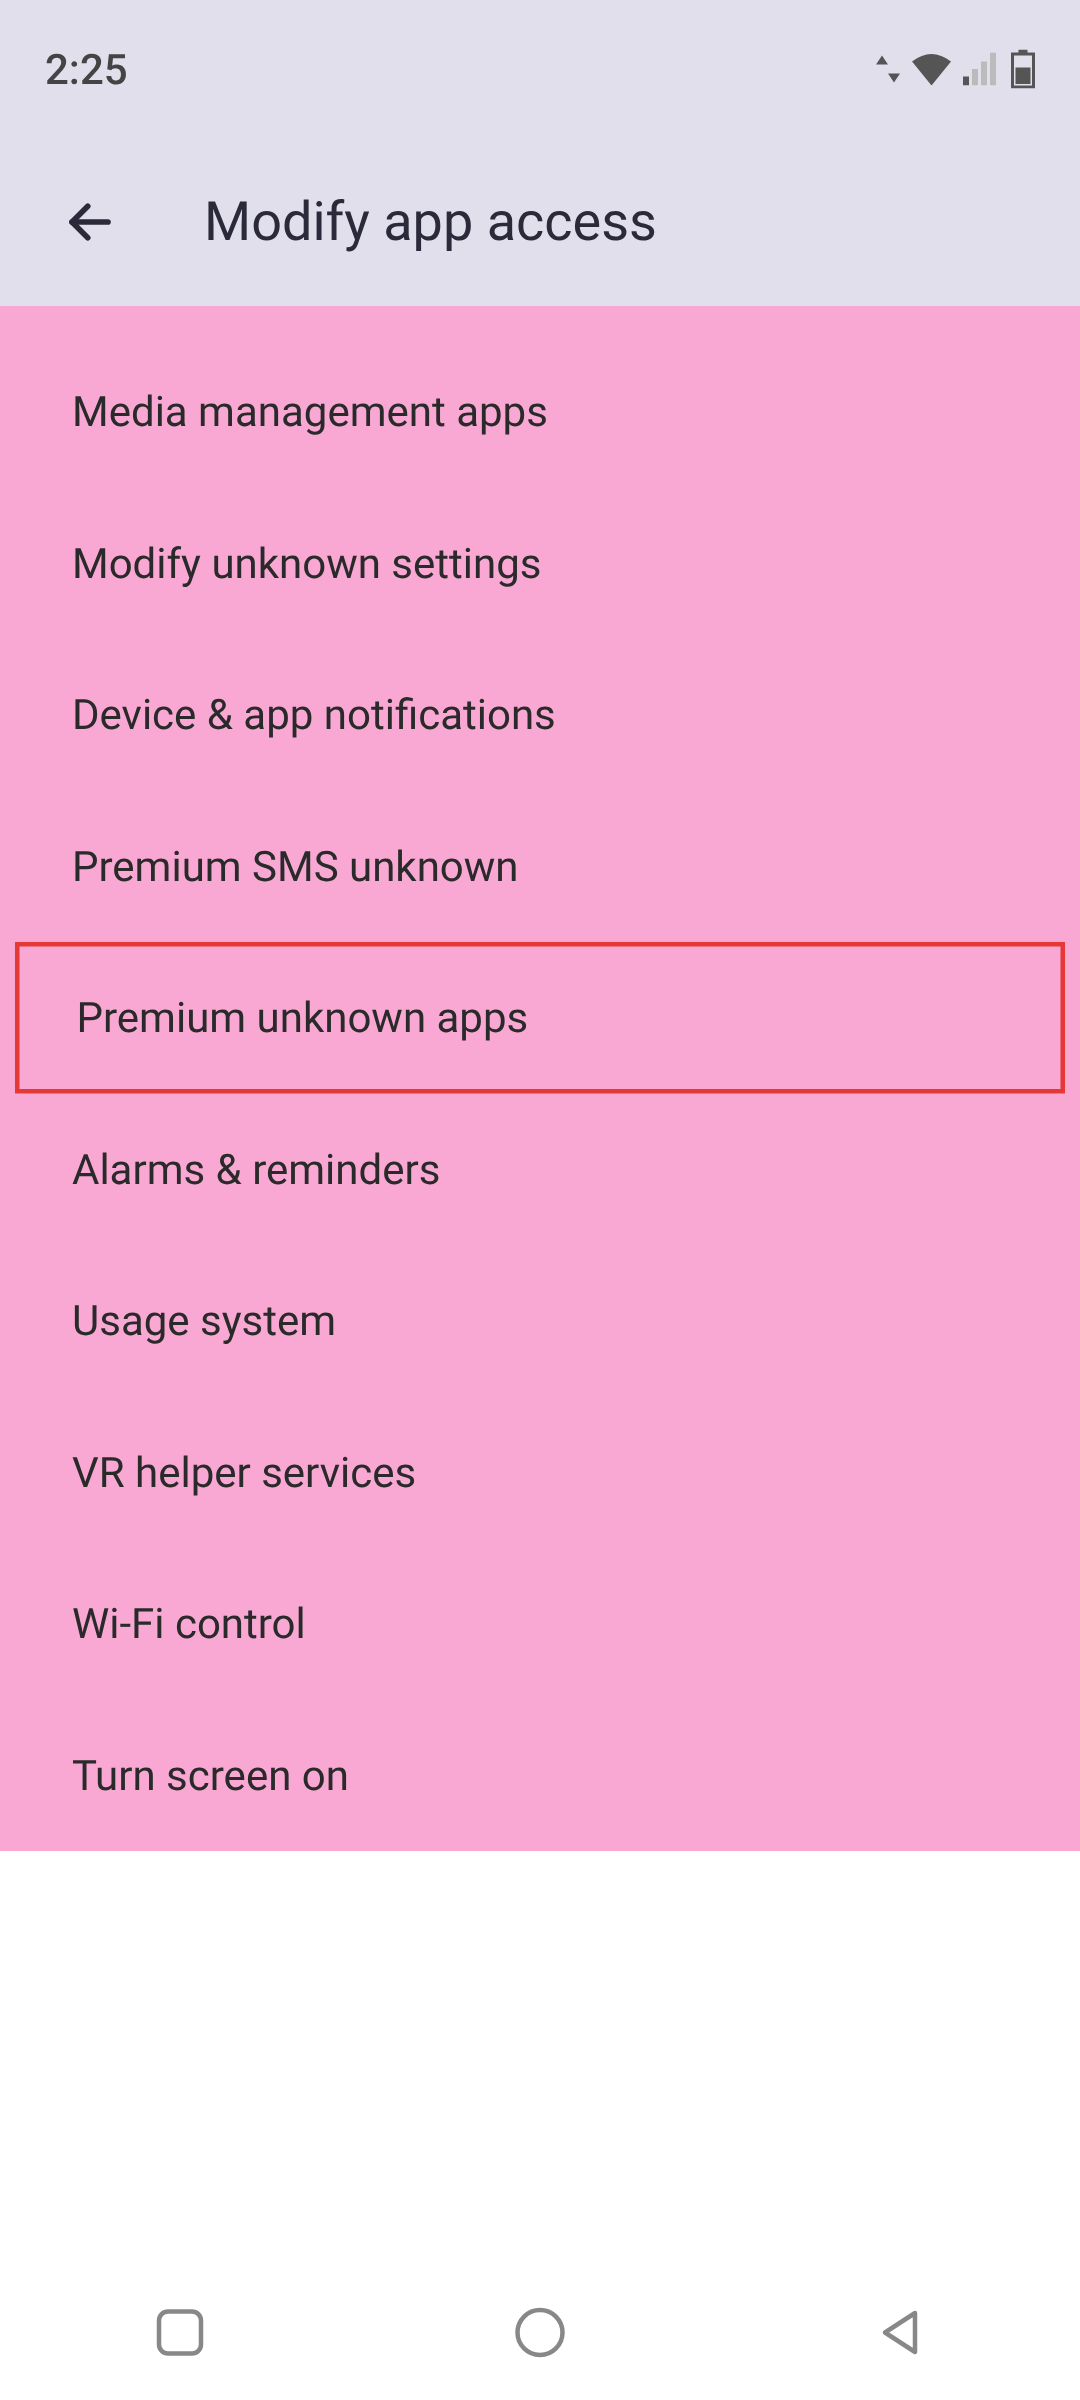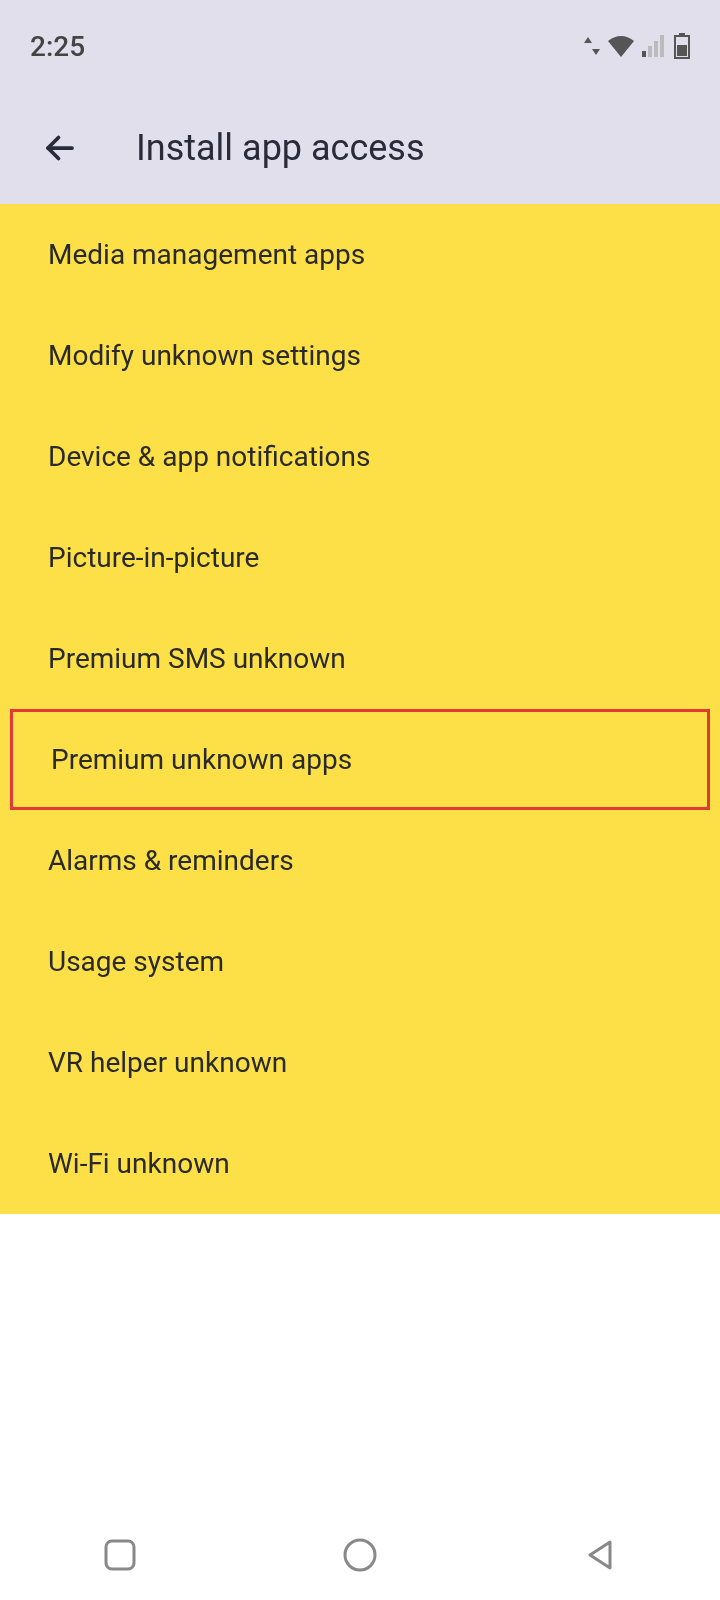--- a/index.html
+++ b/index.html
@@ -48,21 +48,22 @@
       justify-content: center;
       cursor: pointer;
     }
     .header-title {
       font-size: 36px;
       color: #2a2a3a;
       margin-left: 56px;
       font-weight: 400;
     }
     .settings-list {
-      background: #fde047;
+      background: #f9a8d4;
+      padding-top: 20px;
     }
     .settings-item {
       padding: 34px 48px;
       font-size: 28px;
       color: #2a2a2a;
       cursor: pointer;
     }
     .highlighted-item {
       border: 3px solid #e53935;
       margin: 0 10px;
@@ -114,34 +115,34 @@
   </div>
 </div>
 
 <div class="header">
   <div class="back-arrow">
     <svg width="36" height="36" viewBox="0 0 24 24" fill="none" stroke="#2a2a3a" stroke-width="2.5" stroke-linecap="round" stroke-linejoin="round">
       <line x1="20" y1="12" x2="4" y2="12"></line>
       <polyline points="11 5 4 12 11 19"></polyline>
     </svg>
   </div>
-  <div class="header-title">Install app access</div>
+  <div class="header-title">Modify app access</div>
 </div>
 
 <div class="settings-list">
   <div class="settings-item">Media management apps</div>
   <div class="settings-item">Modify unknown settings</div>
   <div class="settings-item">Device &amp; app notifications</div>
-  <div class="settings-item">Picture-in-picture</div>
   <div class="settings-item">Premium SMS unknown</div>
   <div class="settings-item highlighted-item">Premium unknown apps</div>
   <div class="settings-item">Alarms &amp; reminders</div>
   <div class="settings-item">Usage system</div>
-  <div class="settings-item">VR helper unknown</div>
-  <div class="settings-item">Wi-Fi unknown</div>
+  <div class="settings-item">VR helper services</div>
+  <div class="settings-item">Wi-Fi control</div>
+  <div class="settings-item">Turn screen on</div>
 </div>
 
 <div class="nav-bar">
   <div class="nav-button">
     <svg width="36" height="36" viewBox="0 0 36 36" fill="none" stroke="#888" stroke-width="3">
       <rect x="4" y="4" width="28" height="28" rx="6"></rect>
     </svg>
   </div>
   <div class="nav-button">
     <svg width="36" height="36" viewBox="0 0 36 36" fill="none" stroke="#888" stroke-width="3">

